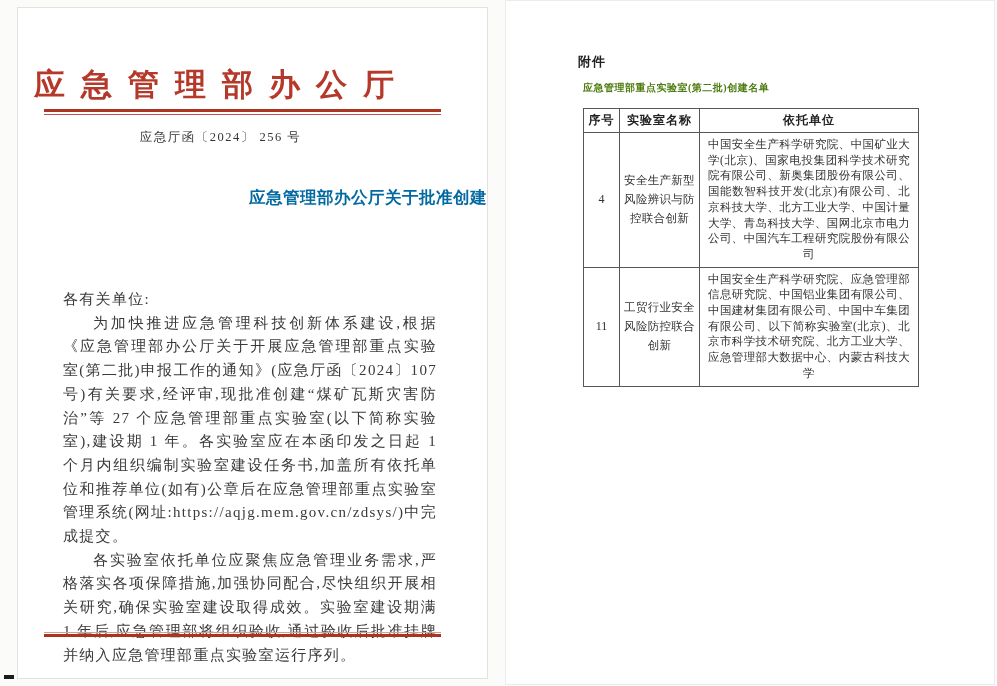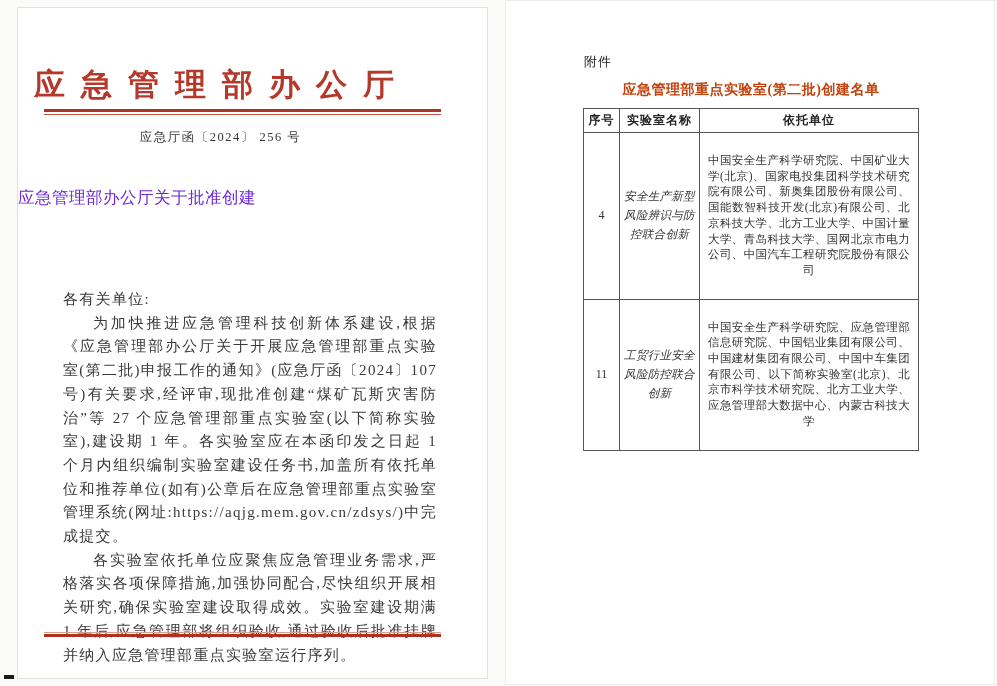--- a/index.html
+++ b/index.html
@@ -25,68 +25,68 @@
   .rule-thick  { height:3px; background:#ad3523; }
   .rule-thin   { height:1px; background:#c25543; margin-top:2px; }
 
   .doc-number {
     position:absolute; top:121px; left:0; width:100%;
     text-align:center; padding-right:64px;
     font-size:12.5px; letter-spacing:1.5px; color:#353535;
   }
   .doc-title {
     position:absolute; top:176px; left:0; width:100%;
-    text-align:left; font-size:16.5px; font-weight:normal;
-    letter-spacing:0.5px; line-height:27px; color:#6d28d9;
+    text-align:right; font-size:16.5px; font-weight:bold;
+    letter-spacing:0.5px; line-height:27px; color:#0369a1;
   }
   .doc-body {
     position:absolute; top:248px; left:45px; width:374px;
     font-size:15px; letter-spacing:1.3px; line-height:23.7px;
     color:#3a3a3a;
     text-align:justify; text-justify:inter-character;
     overflow-wrap:anywhere;
     margin-top:32px;
   }
   .doc-body p.indent { text-indent:2em; }
   .attachment-note { margin-top:11px; text-indent:2em; }
 
   .footer-rule { position:absolute; top:624px; left:26px; width:397px; }
   .rule-light  { height:1px; background:#dd9c8e; }
   .rule-dark   { height:3px; background:#a93422; margin-top:1px; }
 
   .scan-mark { position:absolute; left:4px; top:675px; width:10px; height:4px; background:#1c1c1c; }
 
   
   .attach-label {
-    position:absolute; top:52px; left:78px;
-    font-size:13px; font-weight:normal; letter-spacing:1px; color:#1f1f1f;
+    position:absolute; top:52px; left:72px;
+    font-size:13px; font-weight:bold; letter-spacing:1px; color:#1f1f1f;
   }
   .table-title {
     position:absolute; top:80px; left:77px; width:336px;
-    text-align:center; font-size:14px; font-weight:bold;
-    letter-spacing:0.5px; color:#c2410c; white-space:nowrap;
+    font-size:10px; font-weight:bold;
+    letter-spacing:0.5px; color:#4d7c0f; white-space:nowrap;
   }
   .lab-table {
     position:absolute; top:107px; left:77px; width:336px;
     border-collapse:collapse; table-layout:fixed;
     color:#333333;
   }
   .lab-table th, .lab-table td { border:1px solid #565656; vertical-align:middle; }
   .lab-table thead th {
     height:24px; font-size:12px; font-weight:bold;
     text-align:center; letter-spacing:1px; color:#222222; padding:2px;
   }
   .cell-no  { text-align:center; font-size:12px; }
   .cell-lab {
     text-align:center; font-size:11.5px; letter-spacing:0.3px;
-    line-height:19px; padding:2px 3px;font-style:italic;
+    line-height:19px; padding:2px 3px;
   }
   .cell-units {
     font-size:11.5px; letter-spacing:0.3px; line-height:15.7px;
-    padding:20px 8px; text-align:justify; text-align-last:center;
+    padding:4px 8px; text-align:justify; text-align-last:center;
     text-justify:inter-character; overflow-wrap:anywhere;
   }
   .row-4  { height:125px; }
   .row-11 { height:105px; }
 </style>
 </head>
 <body>
 
 <div class="page" id="page-left">
 

